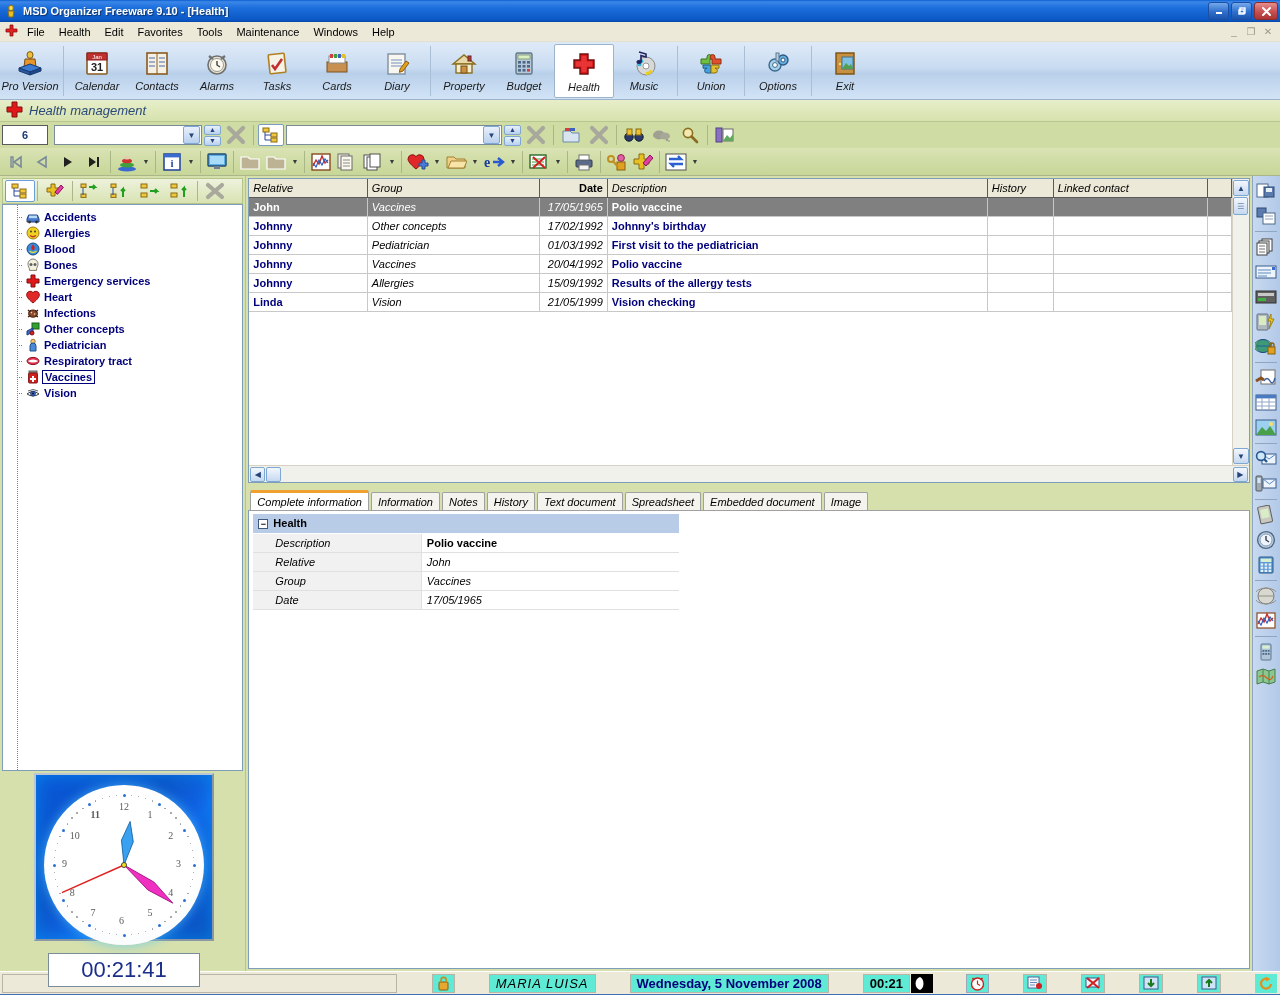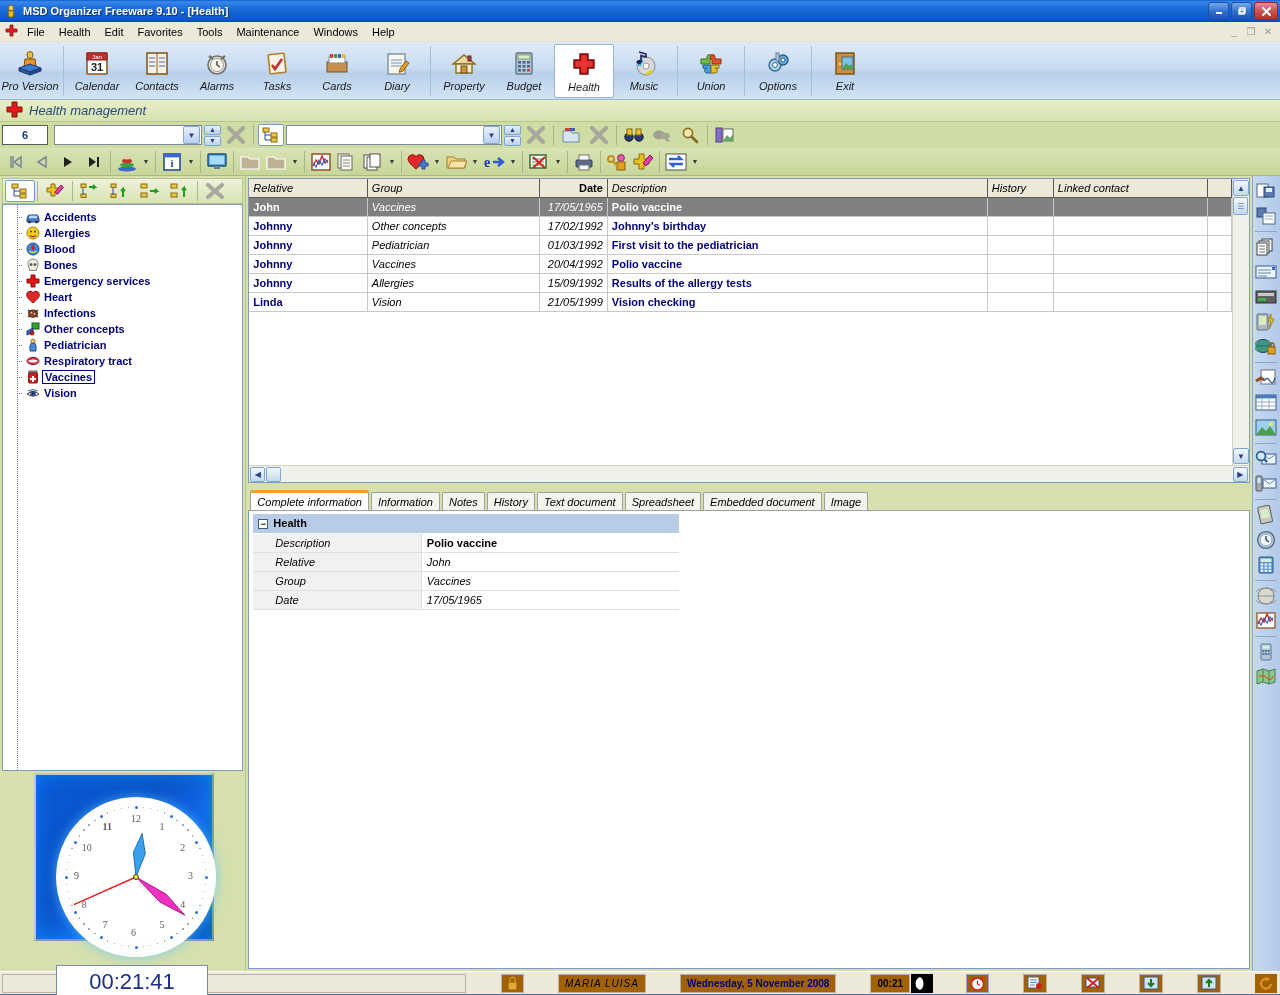--- a/index.html
+++ b/index.html
@@ -161,21 +161,21 @@
     content:''; position:absolute; left:14px; top:8px; width:6px; height:1px;
     background: repeating-linear-gradient(to right,#808080 0 1px,transparent 1px 2px);
   }
   
   #clockwrap { padding: 0 0 30px 34px; }
   #clock {
     width: 180px; height: 168px;
     background: linear-gradient(135deg,#0a58d8 0%, #0b52c8 40%, #1167e8 60%, #0a4fbd 100%);
     border: 2px solid #b9c6d4;
     border-right-color:#8a97a5; border-bottom-color:#8a97a5;
-    padding: 20px; position: relative;
+    padding: 8px; position: relative;
     box-shadow: inset 0 0 18px rgba(0,180,255,.45);
   }
   #clockface {
     width: 160px; height: 160px; border-radius: 50%;
     background: radial-gradient(circle at 50% 45%, #ffffff 60%, #f2f6fb 100%);
     margin: 2px auto 0 auto; position: relative;
     box-shadow: 0 0 12px rgba(80,200,255,.7);
   }
   .cnum { position:absolute; font-size:10px; color:#5a5a5a; font-family:"Liberation Serif",serif; }
   .cdot { position:absolute; width:3px; height:3px; background:#2b6fd6; border-radius:50%; }
@@ -273,23 +273,23 @@
   }
   .rs-ic { width: 26px; height: 24px; display:flex; align-items:center; justify-content:center; }
   .rs-sep { width: 22px; height: 1px; background:#8ea6c2; margin: 2px 0; }
   
   #statusbar {
     height: 23px; background:#ece9d8; border-top:1px solid #fff;
     display:flex; align-items:center; padding: 0 2px;
   }
   .sb-fill { flex:1; height:19px; border:1px solid #b8b5a8; background:#ece9d8; margin-right: 2px;}
   .sb-cell {
-    height: 19px; border:1px solid #b8b5a8; background:#a16207;
+    height: 19px; border:1px solid #b8b5a8; background:#5eead4;
     display:flex; align-items:center; justify-content:center; padding: 0 6px;
-    font-size: 10px; margin-right: 1px; margin-left: 33px;
+    font-size: 13px; margin-right: 1px; margin-left: 33px;
   }
   .sb-user { font-style: italic; color:#000; letter-spacing: 1px; }
   .sb-date { font-weight: bold; color:#00007a; }
   .sb-time { font-weight: bold; color:#000; }
   .moonbox { width: 22px; height:19px; background:#000; display:flex;align-items:center;justify-content:center; }
   #bottomline { height: 3px; background:#3d6fb5; }
 </style>
 </head>
 <body>
 

